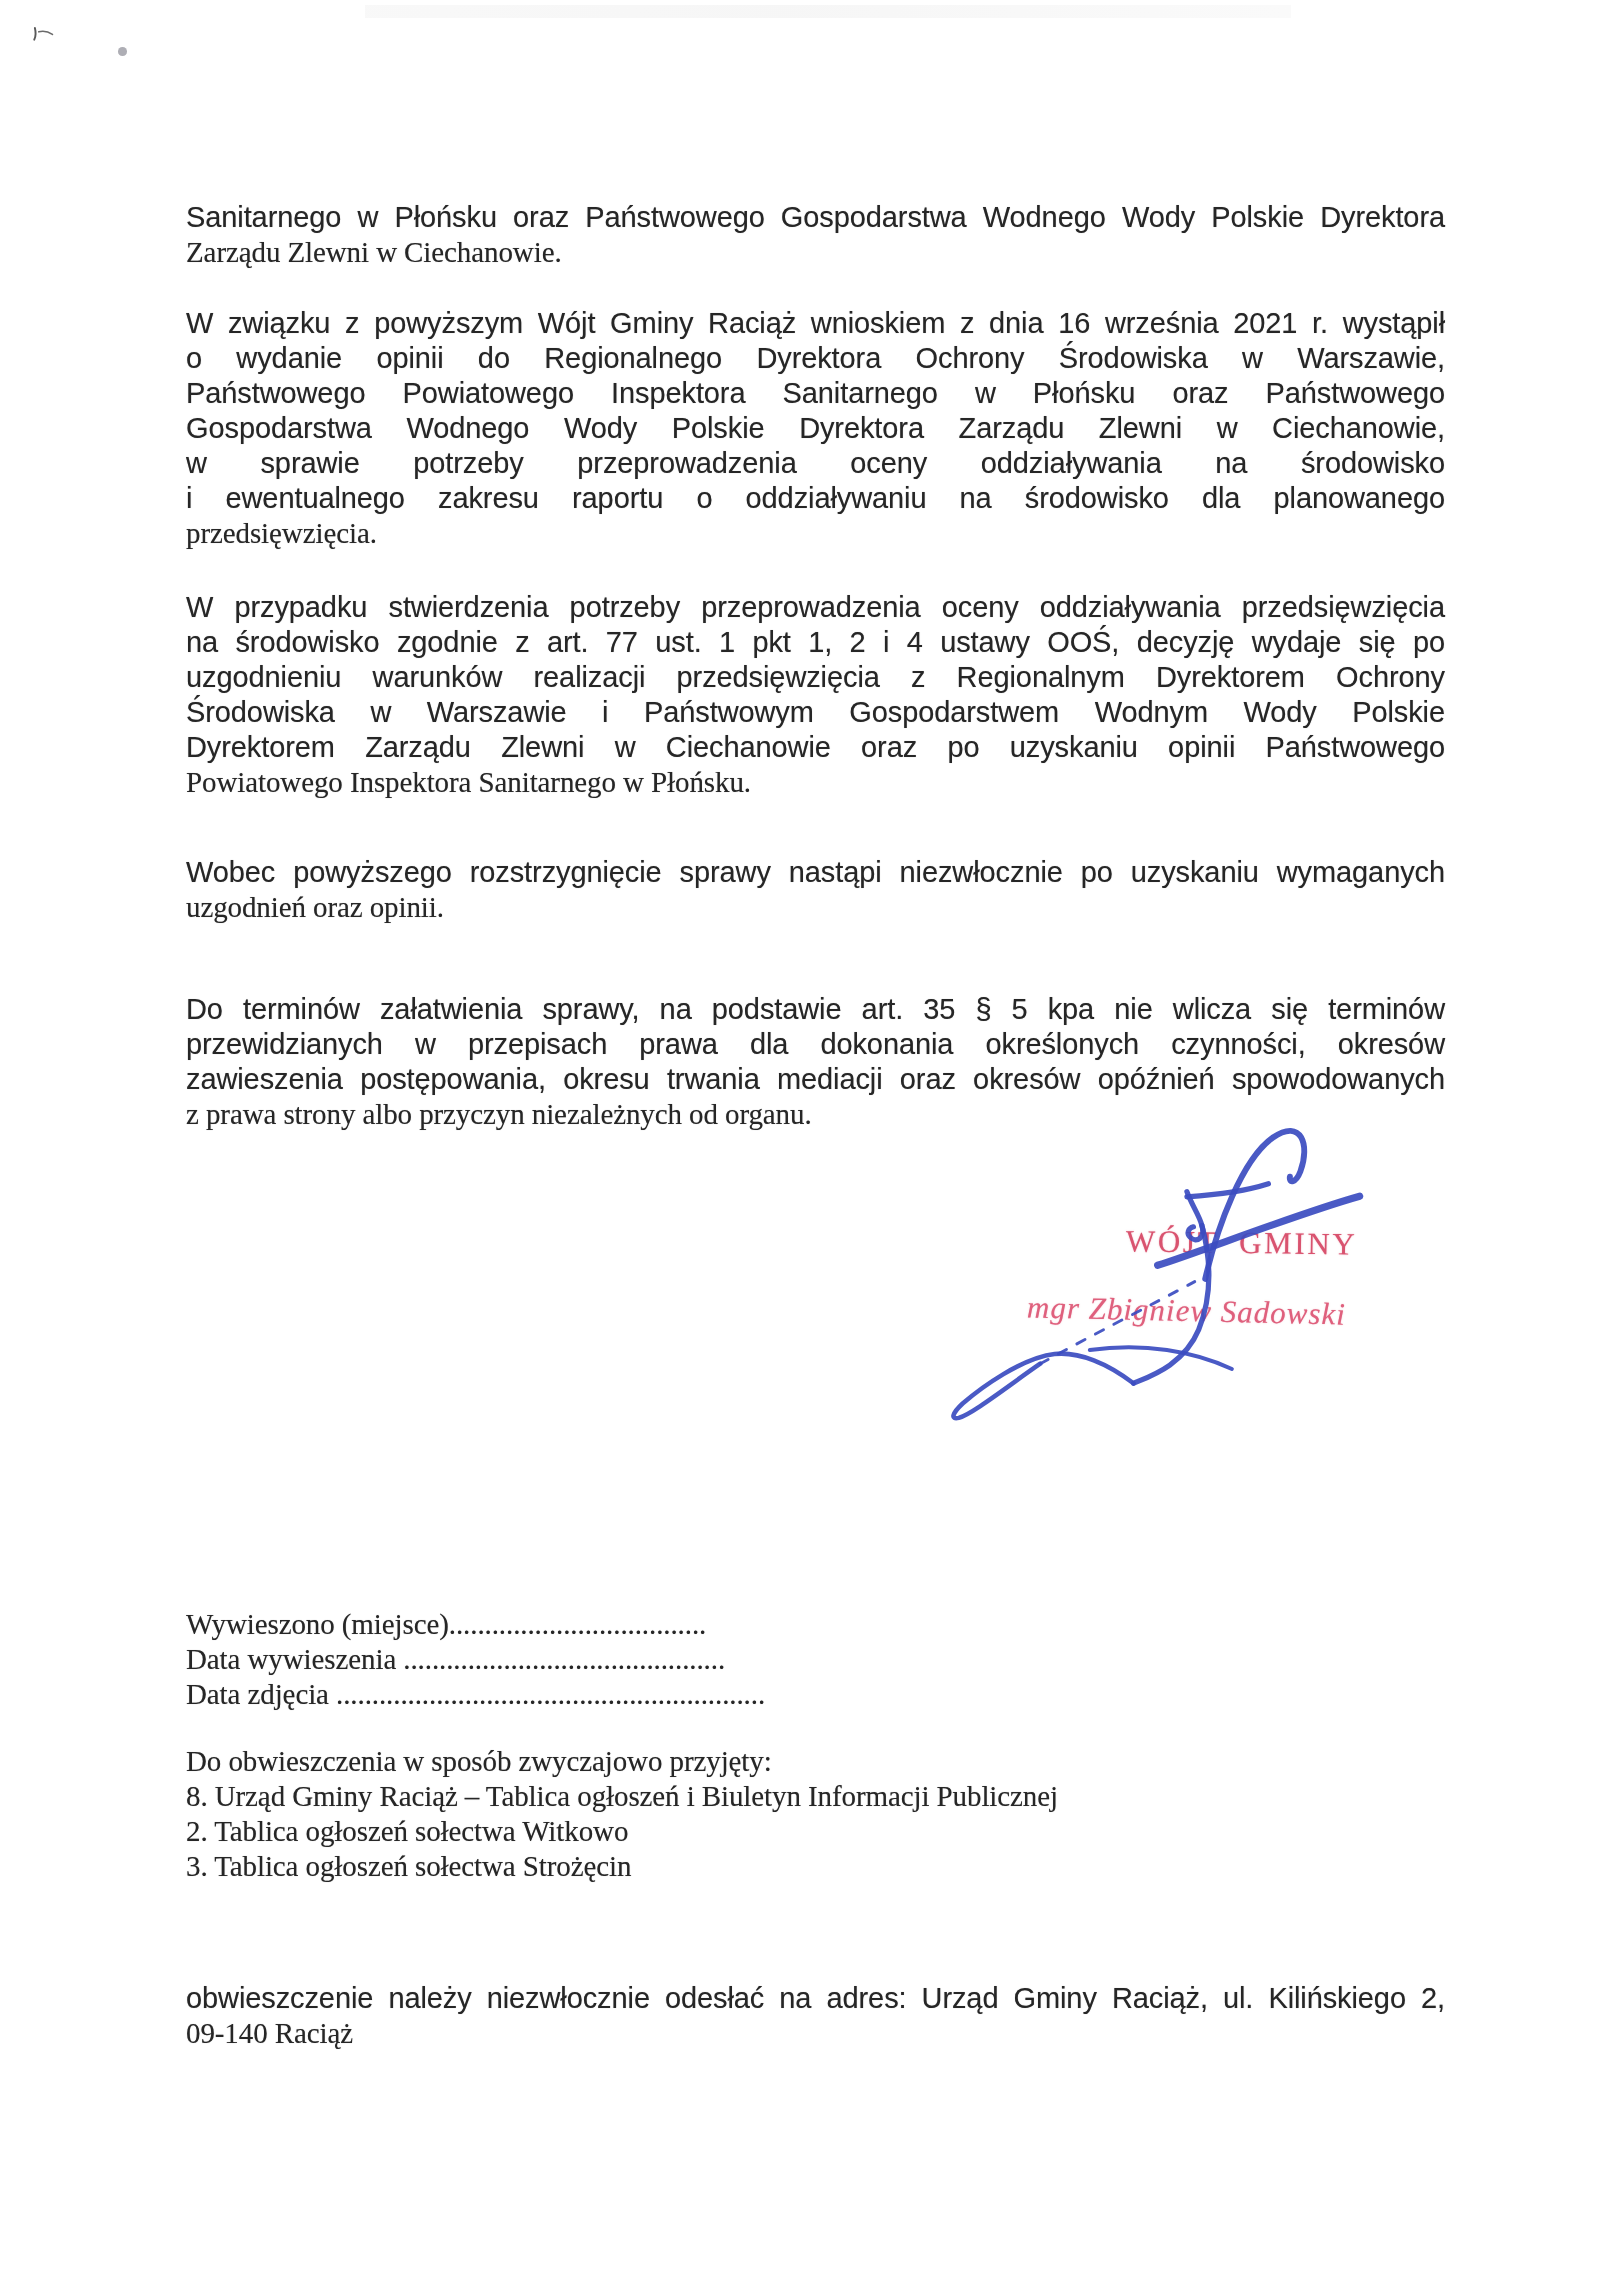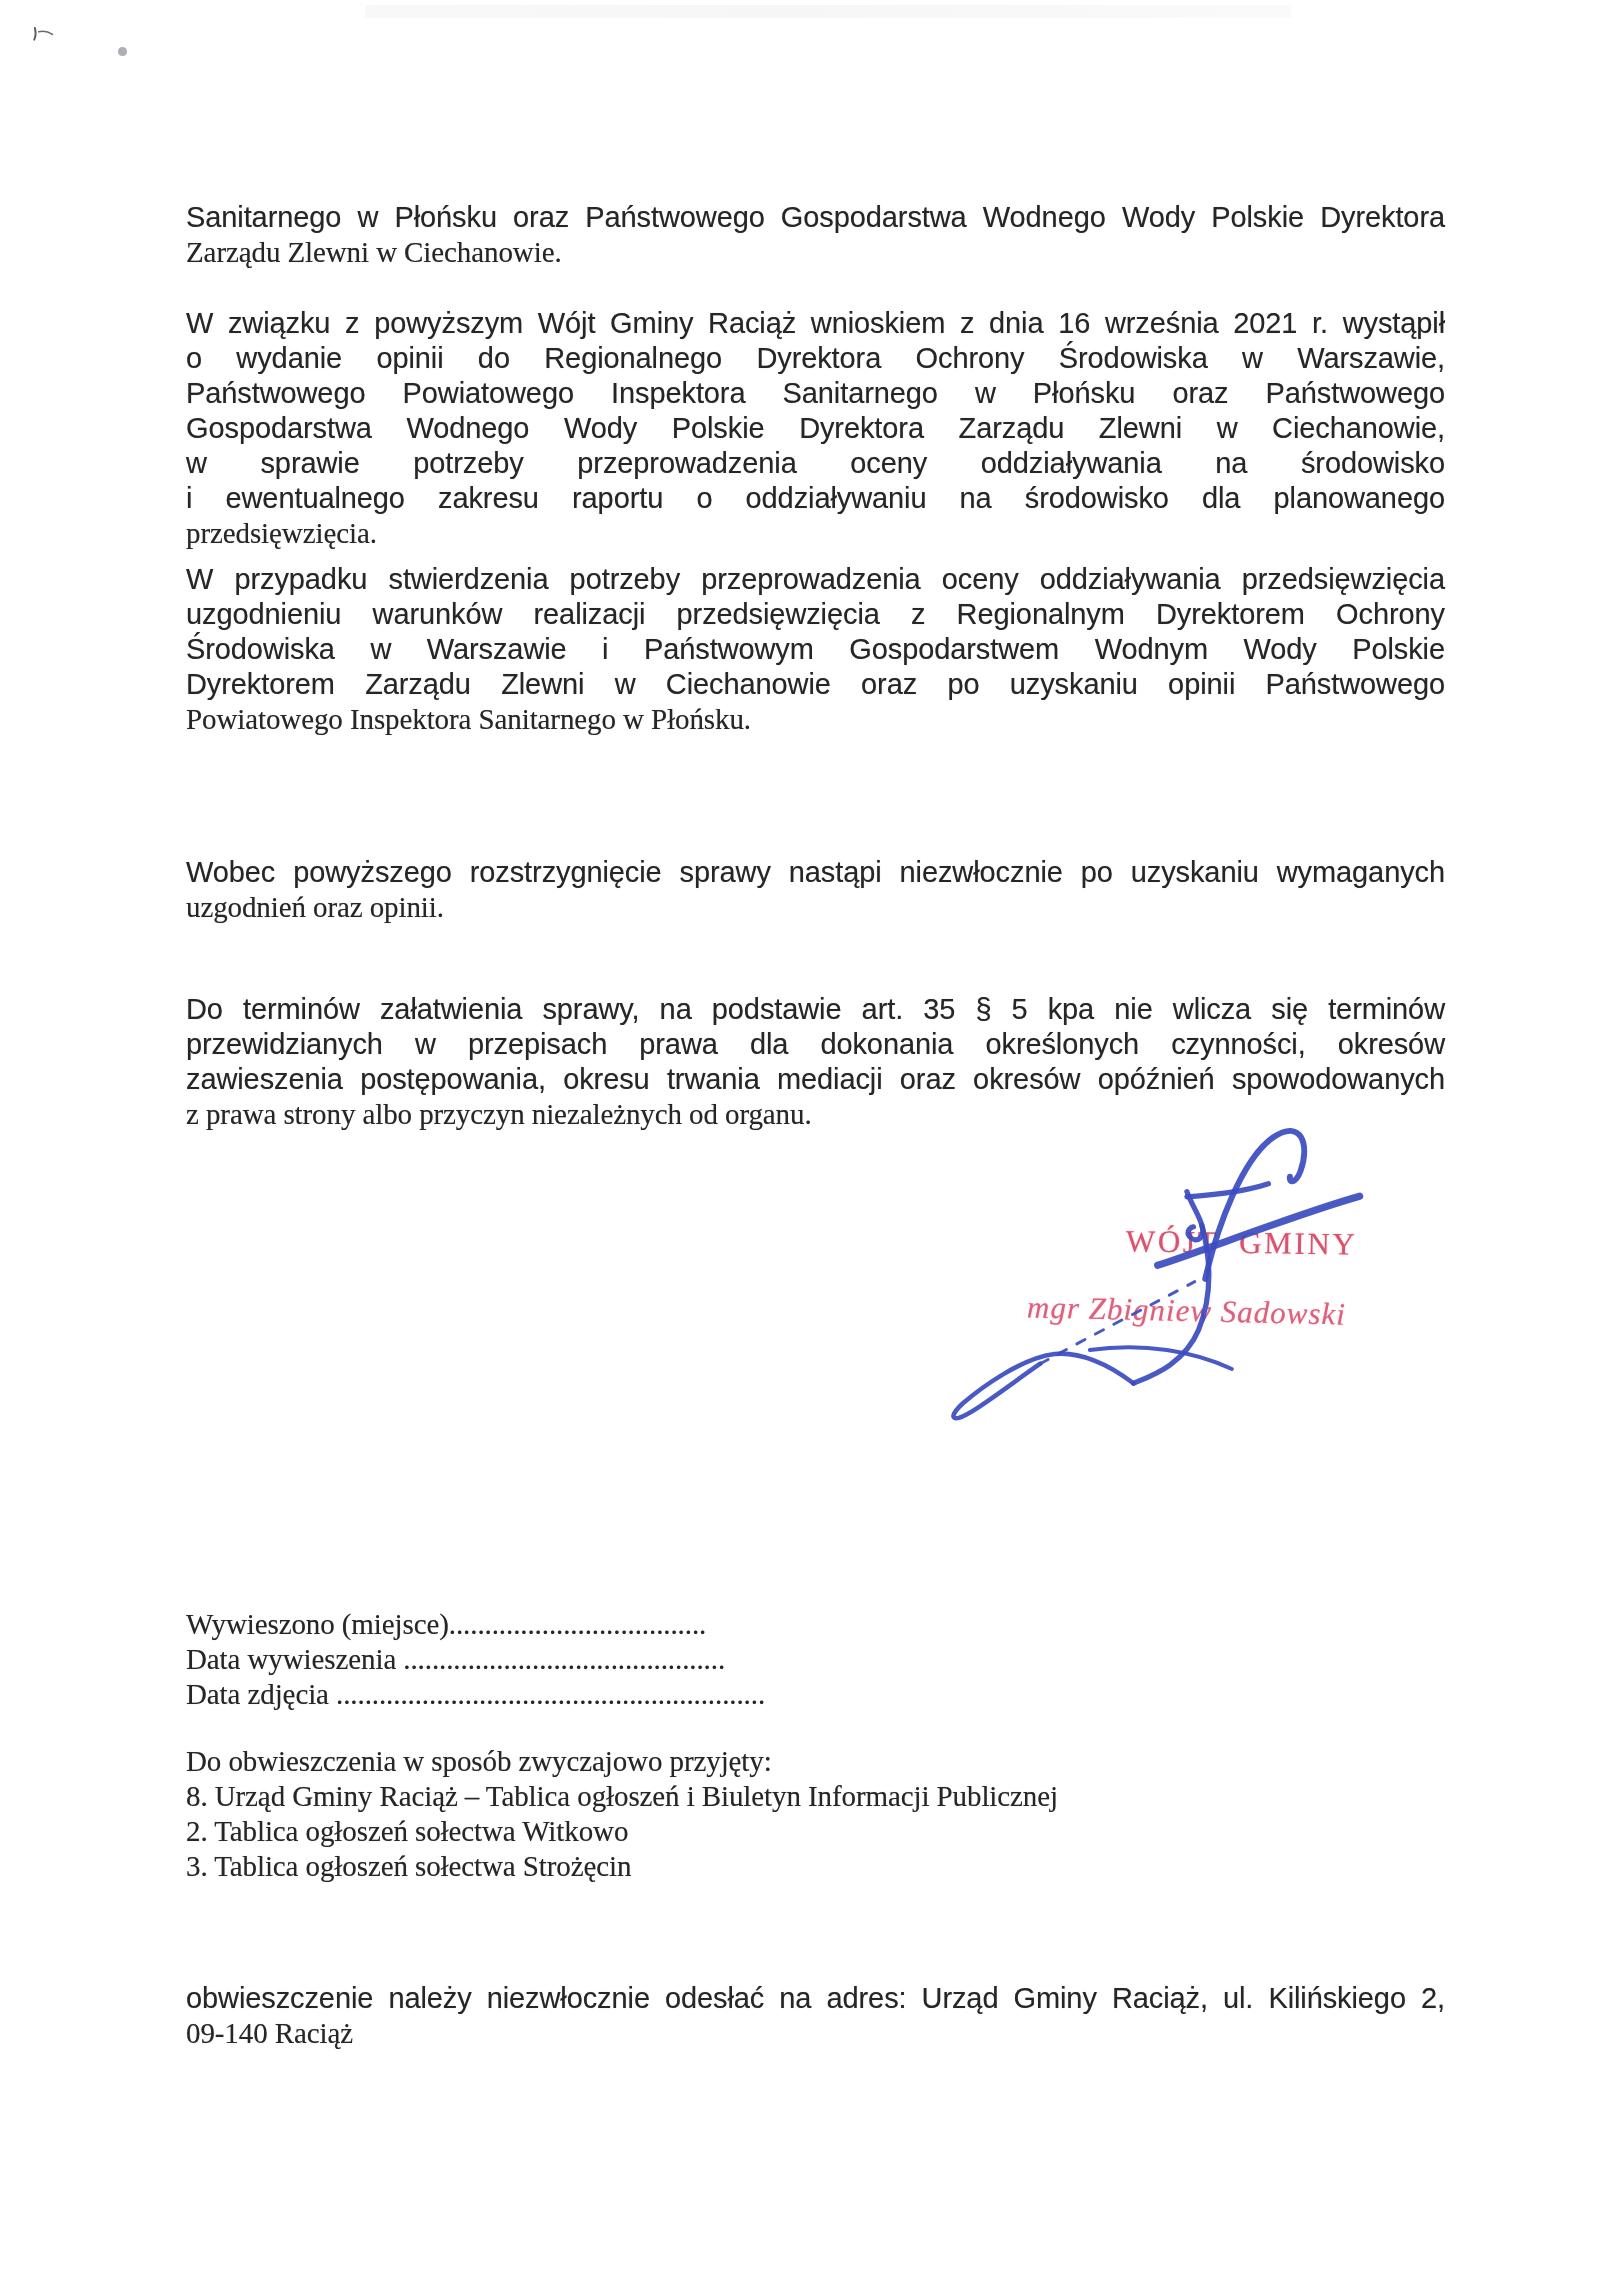--- a/index.html
+++ b/index.html
@@ -93,22 +93,23 @@
   <div class="para" style="top:306px;">
     <span class="line jline">W związku z powyższym Wójt Gminy Raciąż wnioskiem z dnia 16 września 2021 r. wystąpił</span>
     <span class="line jline">o wydanie opinii do Regionalnego Dyrektora Ochrony Środowiska w Warszawie,</span>
     <span class="line jline">Państwowego Powiatowego Inspektora Sanitarnego w Płońsku oraz Państwowego</span>
     <span class="line jline">Gospodarstwa Wodnego Wody Polskie Dyrektora Zarządu Zlewni w Ciechanowie,</span>
     <span class="line jline">w sprawie potrzeby przeprowadzenia oceny oddziaływania na środowisko</span>
     <span class="line jline">i ewentualnego zakresu raportu o oddziaływaniu na środowisko dla planowanego</span>
     <span class="line lline">przedsięwzięcia.</span>
   </div>
 
-  <div class="para" style="top:562px;">
+  <div class="para" style="top:590px;">
     <span class="line jline">W przypadku stwierdzenia potrzeby przeprowadzenia oceny oddziaływania przedsięwzięcia</span>
+    <span class="line jline">na środowisko zgodnie z art. 77 ust. 1 pkt 1, 2 i 4 ustawy OOŚ, decyzję wydaje się po</span>
     <span class="line jline">uzgodnieniu warunków realizacji przedsięwzięcia z Regionalnym Dyrektorem Ochrony</span>
     <span class="line jline">Środowiska w Warszawie i Państwowym Gospodarstwem Wodnym Wody Polskie</span>
     <span class="line jline">Dyrektorem Zarządu Zlewni w Ciechanowie oraz po uzyskaniu opinii Państwowego</span>
     <span class="line lline">Powiatowego Inspektora Sanitarnego w Płońsku.</span>
   </div>
 
   <div class="para" style="top:855px;">
     <span class="line jline">Wobec powyższego rozstrzygnięcie sprawy nastąpi niezwłocznie po uzyskaniu wymaganych</span>
     <span class="line lline">uzgodnień oraz opinii.</span>
   </div>

